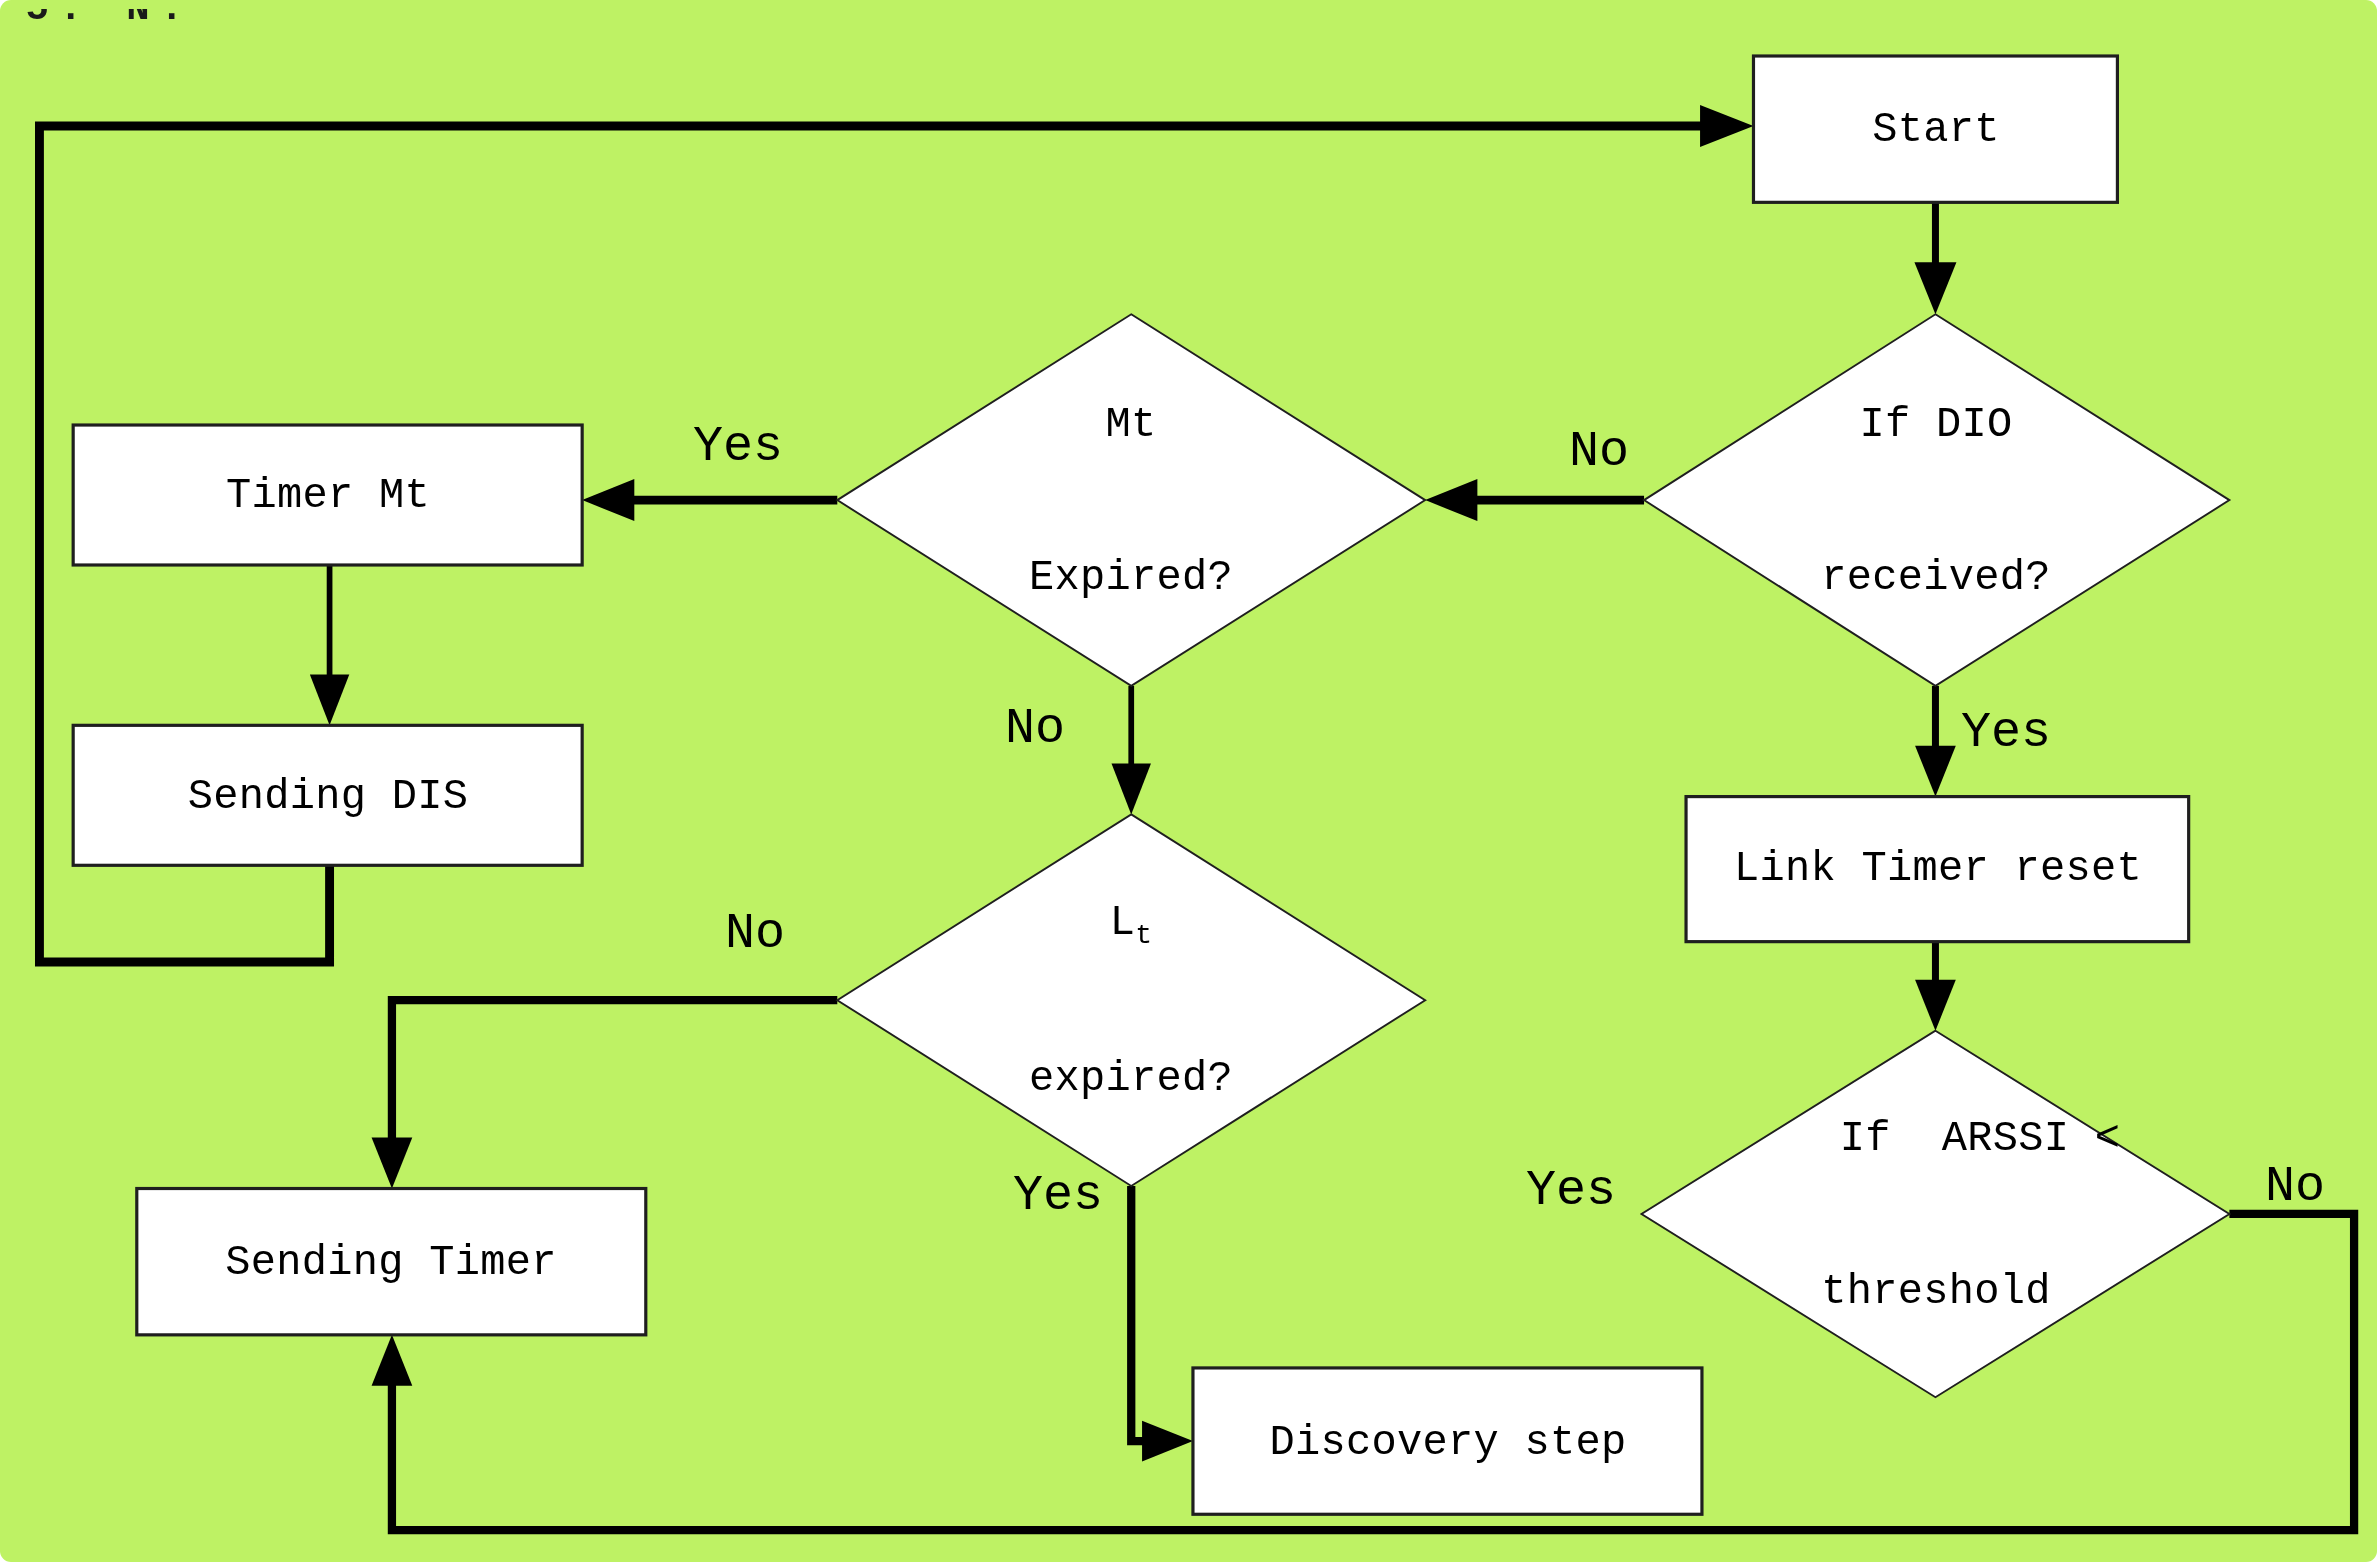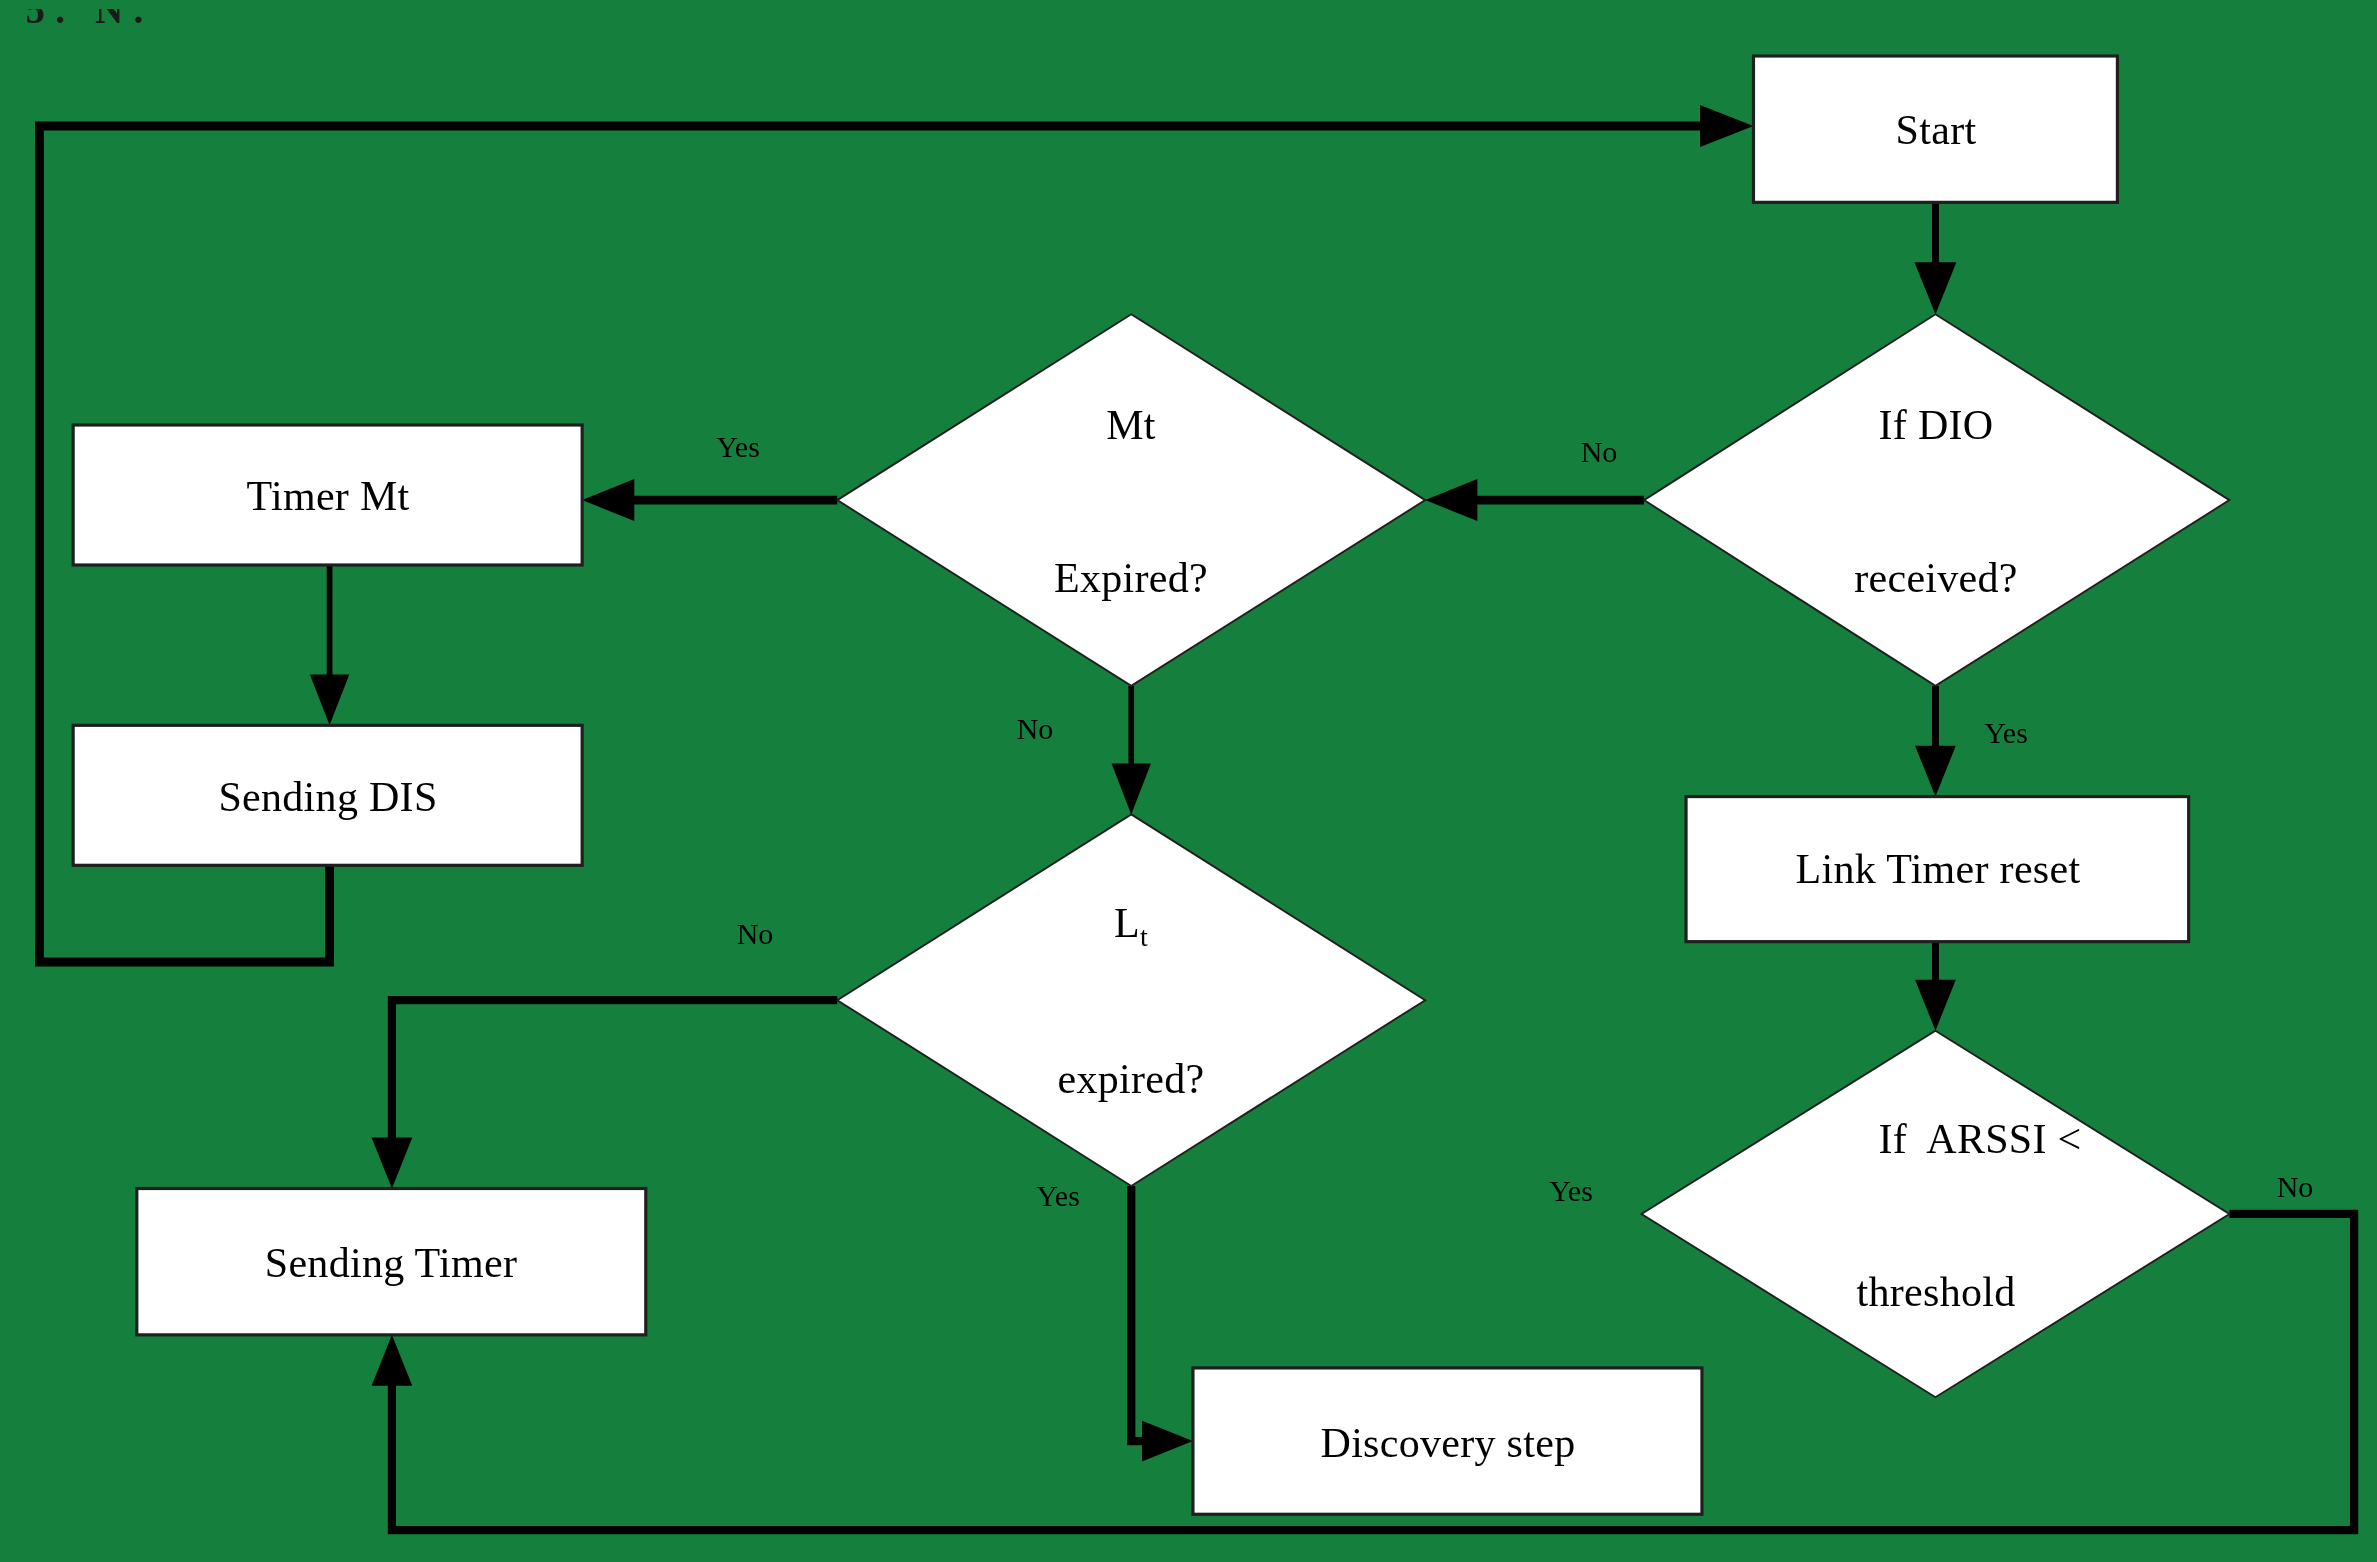--- a/index.html
+++ b/index.html
@@ -1,33 +1,34 @@
 <!DOCTYPE html>
 <html style="font-size:10.2px"><head>
 <meta charset="utf-8">
 <style>
   html,body{margin:0;padding:0;background:#ffffff;}
   .stage{
     position:relative;
     width:2377px;height:1562px;
-    background:#15803d;
-    font-family:Liberation Serif, serif;
+    background:#bef264;
+    font-family:Liberation Mono, monospace;
     color:#000;
     overflow:hidden;
+    border-radius:11px;
   }
   .stage svg{position:absolute;left:0;top:0;}
   .nlabel, .elabel{
     position:absolute;
     transform:translate(-50%,-50%);
     white-space:nowrap;
     text-align:center;
     line-height:1;
   }
   .nlabel{font-size:42px;letter-spacing:0.3px;text-align:center;}
-  .elabel{font-size:30px;}
+  .elabel{font-size:50px;}
   .pre{white-space:pre;margin-left:44px;}
   .sub{font-size:28px;vertical-align:-9px;}
   .fragment{
     position:absolute;left:25.5px;top:9px;width:356px;height:36px;
     overflow:hidden;color:#1a1a1a;
   }
   .fragment .inner{
     display:block;margin-top:-21.6px;font-size:39px;font-weight:bold;letter-spacing:10.2px;
   }
 </style>

